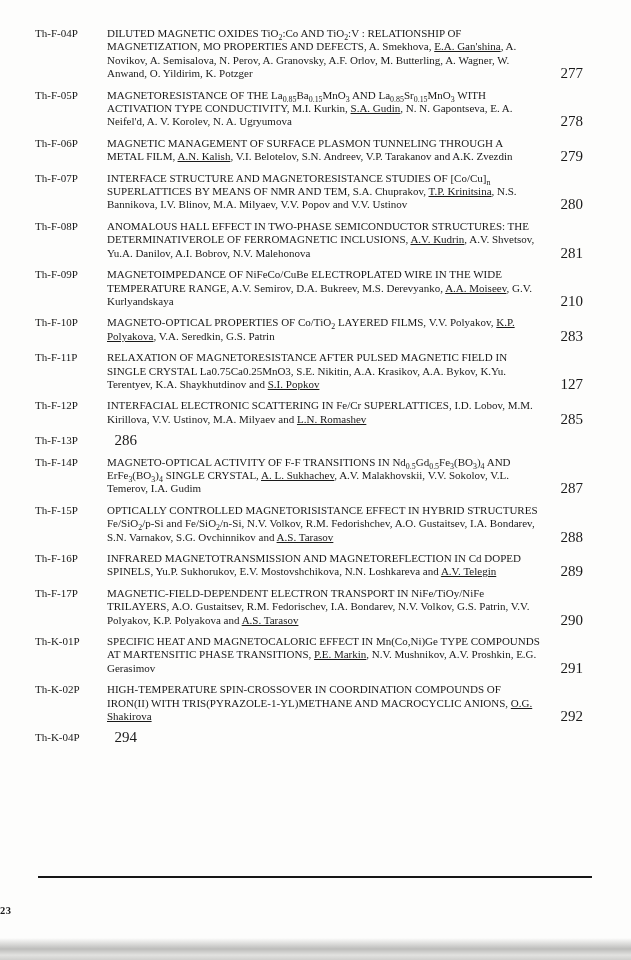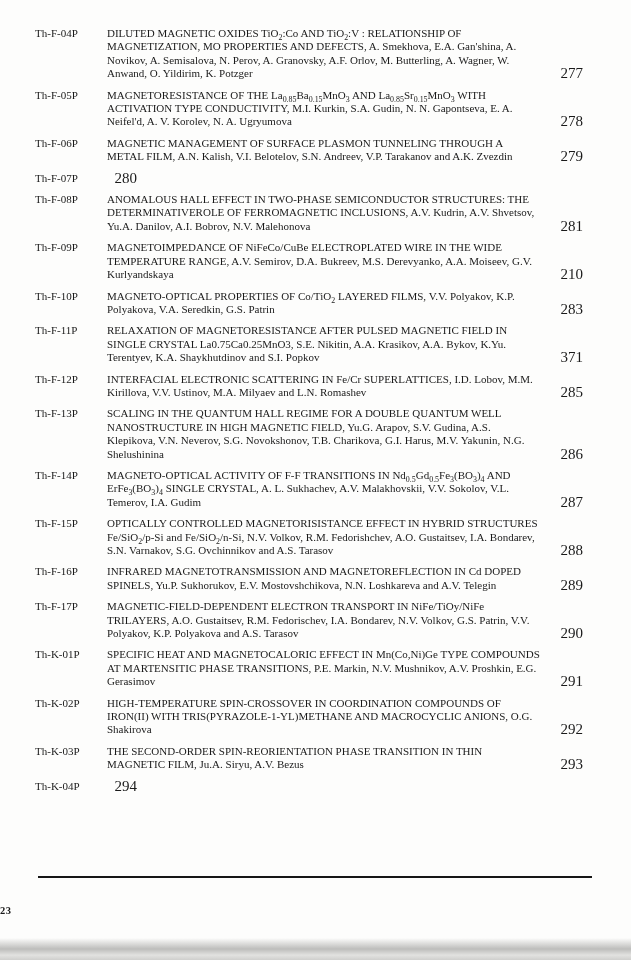--- a/index.html
+++ b/index.html
@@ -33,21 +33,21 @@
   .page-num{
     flex:none;width:30px;
     align-self:flex-end;
     text-align:right;
     font-size:15px;line-height:13.4px;
   }
   .title sub{
     font-size:0.72em;
     line-height:0;
   }
-  .ul{margin-top:16px;}
+  .ul{text-decoration:underline;margin-top:16px;}
   .footer-rule{
     position:absolute;
     left:38px;right:39px;top:876px;
     border-top:2px solid #161616;
   }
   .folio{
     position:absolute;
     top:905px;left:0;right:0;
     font-size:10.5px;font-weight:bold;
     letter-spacing:0.5px;
@@ -77,20 +77,21 @@
   </div>
 
   <div class="entry">
     <span class="code">Th-F-06P</span>
     <span class="title">MAGNETIC MANAGEMENT OF SURFACE PLASMON TUNNELING THROUGH A METAL FILM, <span class="ul">A.N. Kalish</span>, V.I. Belotelov, S.N. Andreev, V.P. Tarakanov and A.K. Zvezdin</span>
     <span class="page-num">279</span>
   </div>
 
   <div class="entry">
     <span class="code">Th-F-07P</span>
+    <span class="title">INTERFACE STRUCTURE AND MAGNETORESISTANCE STUDIES OF [Co/Cu]<sub>n</sub> SUPERLATTICES BY MEANS OF NMR AND TEM, S.A. Chuprakov, <span class="ul">T.P. Krinitsina</span>, N.S. Bannikova, I.V. Blinov, M.A. Milyaev, V.V. Popov and V.V. Ustinov</span>
     <span class="page-num">280</span>
   </div>
 
   <div class="entry">
     <span class="code">Th-F-08P</span>
     <span class="title">ANOMALOUS HALL EFFECT IN TWO-PHASE SEMICONDUCTOR STRUCTURES: THE DETERMINATIVEROLE OF FERROMAGNETIC INCLUSIONS, <span class="ul">A.V. Kudrin</span>, A.V. Shvetsov, Yu.A. Danilov, A.I. Bobrov, N.V. Malehonova</span>
     <span class="page-num">281</span>
   </div>
 
   <div class="entry">
@@ -101,32 +102,31 @@
 
   <div class="entry">
     <span class="code">Th-F-10P</span>
     <span class="title">MAGNETO-OPTICAL PROPERTIES OF Co/TiO<sub>2</sub> LAYERED FILMS, V.V. Polyakov, <span class="ul">K.P. Polyakova</span>, V.A. Seredkin, G.S. Patrin</span>
     <span class="page-num">283</span>
   </div>
 
   <div class="entry">
     <span class="code">Th-F-11P</span>
     <span class="title">RELAXATION OF MAGNETORESISTANCE AFTER PULSED MAGNETIC FIELD IN SINGLE CRYSTAL La0.75Ca0.25MnO3, S.E. Nikitin, A.A. Krasikov, A.A. Bykov, K.Yu. Terentyev, K.A. Shaykhutdinov and <span class="ul">S.I. Popkov</span></span>
-    <span class="page-num">371</span>
+    <span class="page-num">127</span>
   </div>
 
   <div class="entry">
     <span class="code">Th-F-12P</span>
     <span class="title">INTERFACIAL ELECTRONIC SCATTERING IN Fe/Cr SUPERLATTICES, I.D. Lobov, M.M. Kirillova, V.V. Ustinov, M.A. Milyaev and <span class="ul">L.N. Romashev</span></span>
     <span class="page-num">285</span>
   </div>
 
   <div class="entry">
     <span class="code">Th-F-13P</span>
-    <span class="title">SCALING IN THE QUANTUM HALL REGIME FOR A DOUBLE QUANTUM WELL NANOSTRUCTURE IN HIGH MAGNETIC FIELD, Yu.G. Arapov, S.V. Gudina, A.S. Klepikova, V.N. Neverov, S.G. Novokshonov, T.B. Charikova, G.I. Harus, M.V. Yakunin, <span class="ul">N.G. Shelushinina</span></span>
     <span class="page-num">286</span>
   </div>
 
   <div class="entry">
     <span class="code">Th-F-14P</span>
     <span class="title">MAGNETO-OPTICAL ACTIVITY OF F-F TRANSITIONS IN Nd<sub>0.5</sub>Gd<sub>0.5</sub>Fe<sub>3</sub>(BO<sub>3</sub>)<sub>4</sub> AND ErFe<sub>3</sub>(BO<sub>3</sub>)<sub>4</sub> SINGLE CRYSTAL, <span class="ul">A. L. Sukhachev</span>, A.V. Malakhovskii, V.V. Sokolov, V.L. Temerov, I.A. Gudim</span>
     <span class="page-num">287</span>
   </div>
 
   <div class="entry">
@@ -152,25 +152,20 @@
     <span class="title">SPECIFIC HEAT AND MAGNETOCALORIC EFFECT IN Mn(Co,Ni)Ge TYPE COMPOUNDS AT MARTENSITIC PHASE TRANSITIONS, <span class="ul">P.E. Markin</span>, N.V. Mushnikov, A.V. Proshkin, E.G. Gerasimov</span>
     <span class="page-num">291</span>
   </div>
 
   <div class="entry">
     <span class="code">Th-K-02P</span>
     <span class="title">HIGH-TEMPERATURE SPIN-CROSSOVER IN COORDINATION COMPOUNDS OF IRON(II) WITH TRIS(PYRAZOLE-1-YL)METHANE AND MACROCYCLIC ANIONS, <span class="ul">O.G. Shakirova</span></span>
     <span class="page-num">292</span>
   </div>
 
-  <div class="entry">
-    <span class="code">Th-K-03P</span>
-    <span class="title">THE SECOND-ORDER SPIN-REORIENTATION PHASE TRANSITION IN THIN MAGNETIC FILM, <span class="ul">Ju.A. Siryu</span>, A.V. Bezus</span>
-    <span class="page-num">293</span>
-  </div>
 
   <div class="entry">
     <span class="code">Th-K-04P</span>
     <span class="page-num">294</span>
   </div>
 </div>
 
   <div class="footer-rule"></div>
 
   <div class="folio">23</div>

